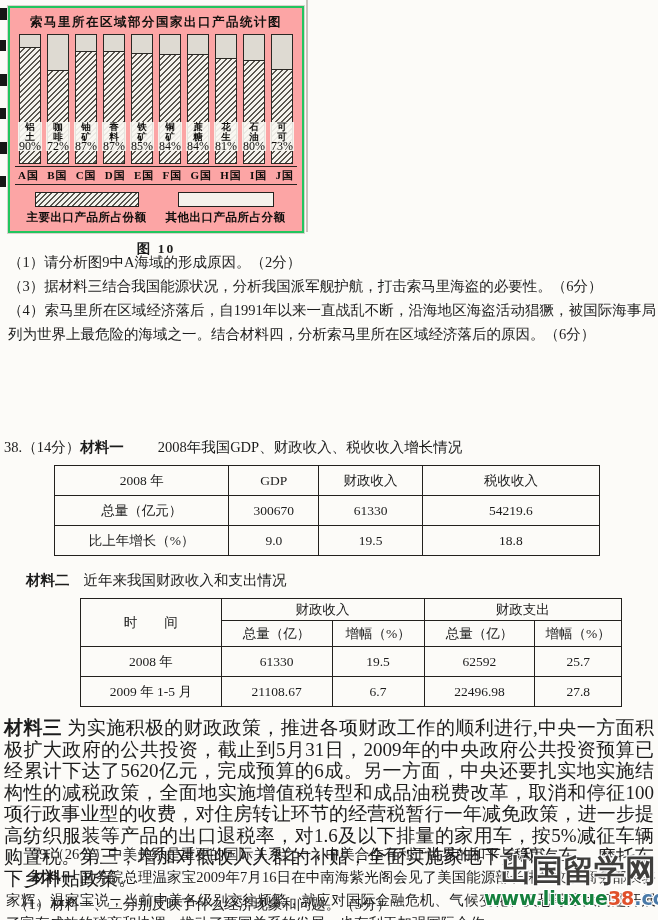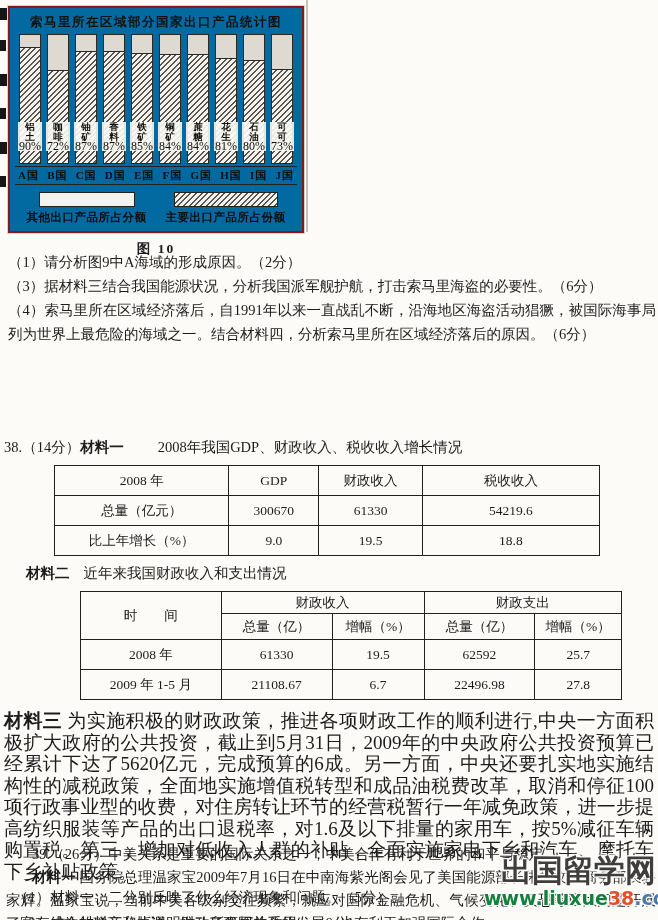--- a/index.html
+++ b/index.html
@@ -10,21 +10,21 @@
   }
   .page{position:absolute;inset:0;}
 
   
   .artifact{position:absolute;background:#161616;}
   .scanline-v{position:absolute;background:#c8c4bd;width:2px;}
 
   
   .chart-wrap{position:absolute;left:8px;top:6px;width:296px;}
   .chart-box{
-    border:2px solid #7f1d1d;background:#0369a1;
+    border:2px solid #22c55e;background:#fca5a5;
     padding:3px 5px 4px 5px;box-shadow:0 0 0 1px #d8d4cc;
   }
   .chart-title{
     text-align:center;font-family:"DejaVu Sans","Liberation Sans",sans-serif;
     font-weight:bold;font-size:12.5px;letter-spacing:1.5px;padding:3px 0 5px 0;color:#14120f;
   }
   .bars-row{
     height:128px;display:flex;justify-content:space-between;
     align-items:flex-end;padding:0 4px 0 4px;
   }
@@ -71,21 +71,21 @@
 
   table{border-collapse:collapse;font-size:13.5px;}
   td{border:1px solid #23211e;text-align:center;padding:0 3px;}
   .table1{margin:8px 0 0 50px;width:546px;}
   .table1 td{height:29px;}
   .table2{margin:7px 0 0 76px;width:542px;}
   .table2 .grp td{height:21px;}
   .table2 .sub td{height:25px;}
   .table2 .dat td{height:29px;}
 
-  .mat2-line{margin-top:6px;padding-left:22px;line-height:22px;}
+  .mat2-line{margin-top:13px;padding-left:22px;line-height:22px;}
 
   .mat3{margin-top:10px;font-size:19px;line-height:21.5px;text-align:justify;}
   .s38-questions{margin-top:2px;}
   .s38-questions p{margin:0;padding-left:10px;font-size:14.5px;line-height:26px;}
 
   .sec39{position:absolute;left:6px;top:843px;width:650px;font-size:14.5px;line-height:23px;}
   .sec39 .lead{text-indent:26px;margin:0;}
   .sec39 .mat{margin:0;text-indent:26px;text-align:justify;}
 
   
@@ -206,26 +206,26 @@
           <span class="cat">D国</span>
           <span class="cat">E国</span>
           <span class="cat">F国</span>
           <span class="cat">G国</span>
           <span class="cat">H国</span>
           <span class="cat">I国</span>
           <span class="cat">J国</span>
         </div>
       <div class="legend-row">
         <div class="legend-item">
+          <div class="swatch hatched"></div>
+          <div class="legend-label">主要出口产品所占份额</div>
+        </div>
+        <div class="legend-item">
           <div class="swatch empty"></div>
           <div class="legend-label">其他出口产品所占分额</div>
-        </div>
-        <div class="legend-item">
-          <div class="swatch hatched"></div>
-          <div class="legend-label">主要出口产品所占份额</div>
         </div>
       </div>
     </div>
     <div class="chart-caption">图 10</div>
   </div>
 
   <div class="geo-questions">
       <p>（1）请分析图9中A海域的形成原因。（2分）</p>
       <p>（3）据材料三结合我国能源状况，分析我国派军舰护航，打击索马里海盗的必要性。（6分）</p>
       <p>（4）索马里所在区域经济落后，自1991年以来一直战乱不断，沿海地区海盗活动猖獗，被国际海事局列为世界上最危险的海域之一。结合材料四，分析索马里所在区域经济落后的原因。（6分）</p>

